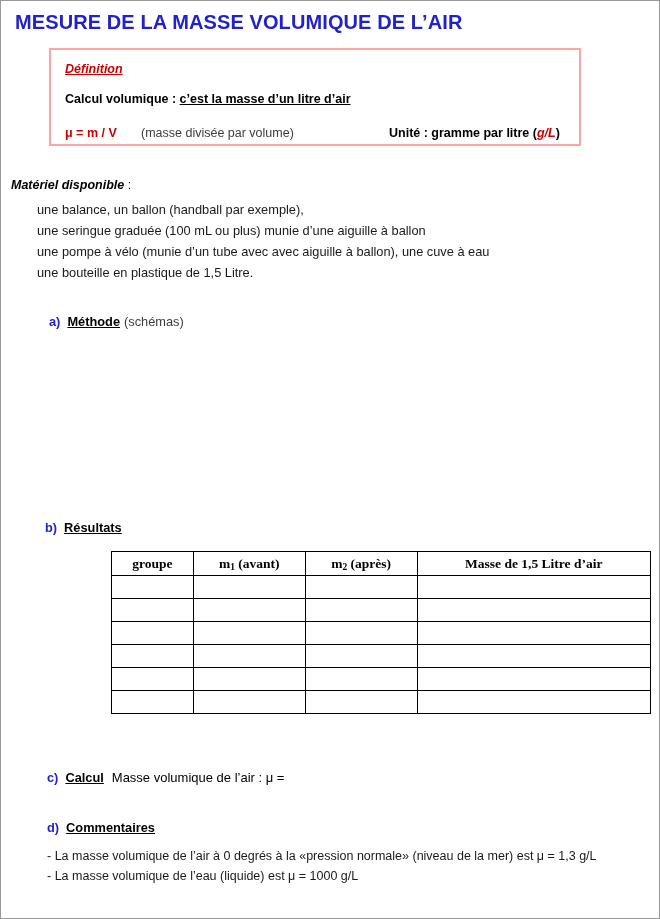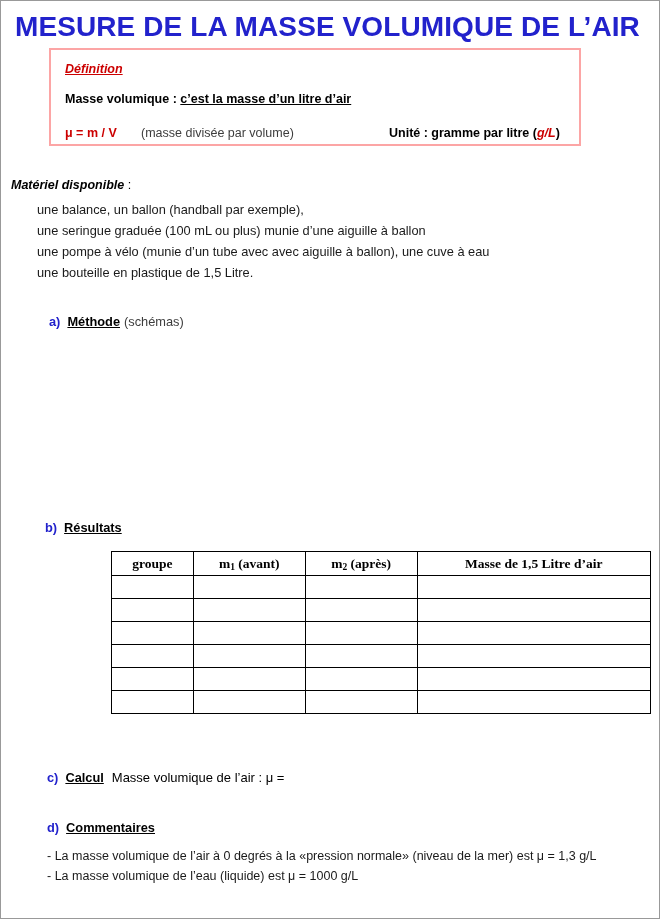--- a/index.html
+++ b/index.html
@@ -16,21 +16,21 @@
     box-sizing: border-box;
     font-family: "Liberation Sans", sans-serif;
     overflow: hidden;
   }
 
   
   #doc-title {
     position: absolute;
     left: 14px;
     top: 10px;
-    font-size: 28px;
+    font-size: 20px;
     font-weight: bold;
     color: #2222cc;
     letter-spacing: 0.1px;
     white-space: nowrap;
   }
 
   
   #definition-box {
     position: absolute;
     left: 48px;
@@ -227,21 +227,21 @@
 <body>
 
 <div id="page">
 
   <div id="doc-title">MESURE DE LA MASSE VOLUMIQUE DE L’AIR</div>
 
   <div id="definition-box">
     <div id="definition-title">Définition</div>
 
     <div id="definition-line2">
-      <span>Masse volumique : </span><span class="underlined">c’est la masse d’un litre d’air</span>
+      <span>Calcul volumique : </span><span class="underlined">c’est la masse d’un litre d’air</span>
     </div>
 
     <div id="definition-formula">μ = m / V</div>
     <div id="definition-formula-note">(masse divisée par volume)</div>
 
     <div id="definition-unit">
       <span>Unité : gramme par litre (</span><span class="red">g/L</span><span>)</span>
     </div>
   </div>
 

